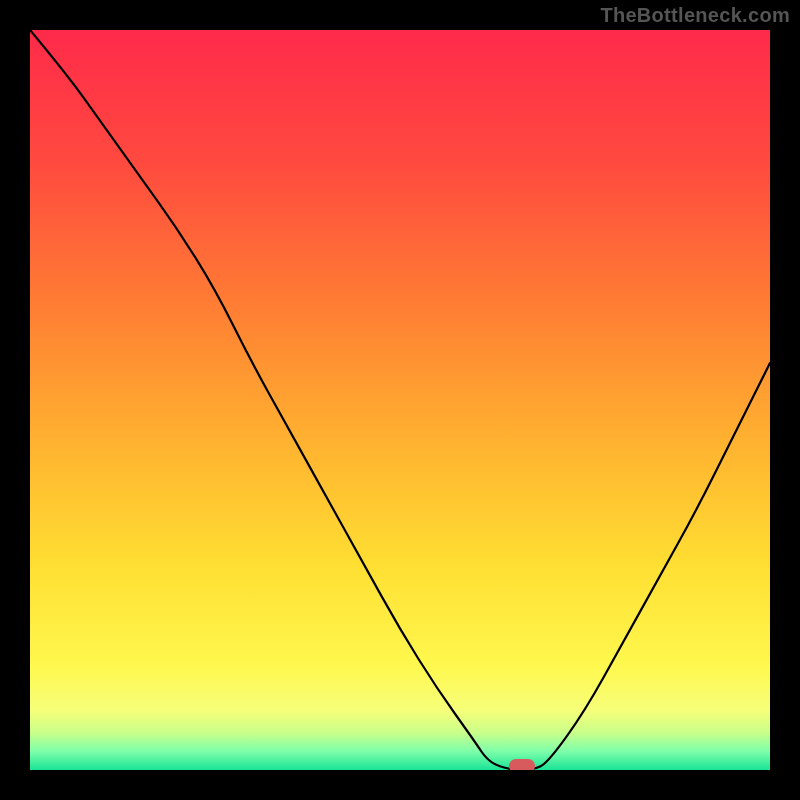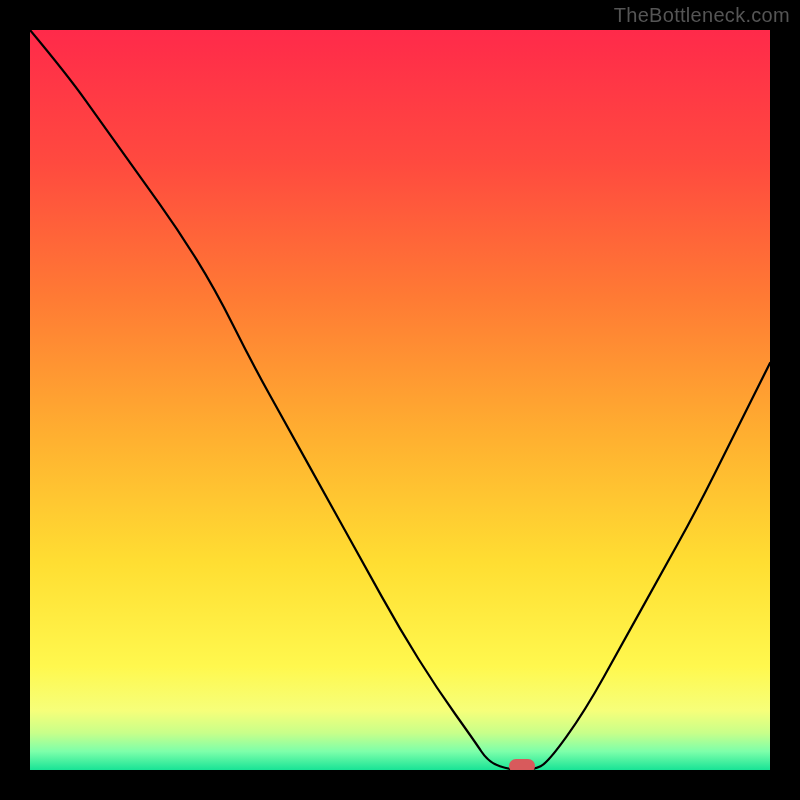--- a/index.html
+++ b/index.html
@@ -14,21 +14,21 @@
     position: relative;
     font-family: Arial, Helvetica, sans-serif;
     overflow: hidden;
   }
   .watermark {
     position: absolute;
     top: 4px;
     right: 10px;
     color: #555;
     font-size: 20px;
-    font-weight: 400;
+    font-weight: 700;
     z-index: 10;
     letter-spacing: 0.3px;
   }
   .plot-area {
     position: absolute;
     left: 30px;
     top: 30px;
     width: 740px;
     height: 740px;
     overflow: hidden;

